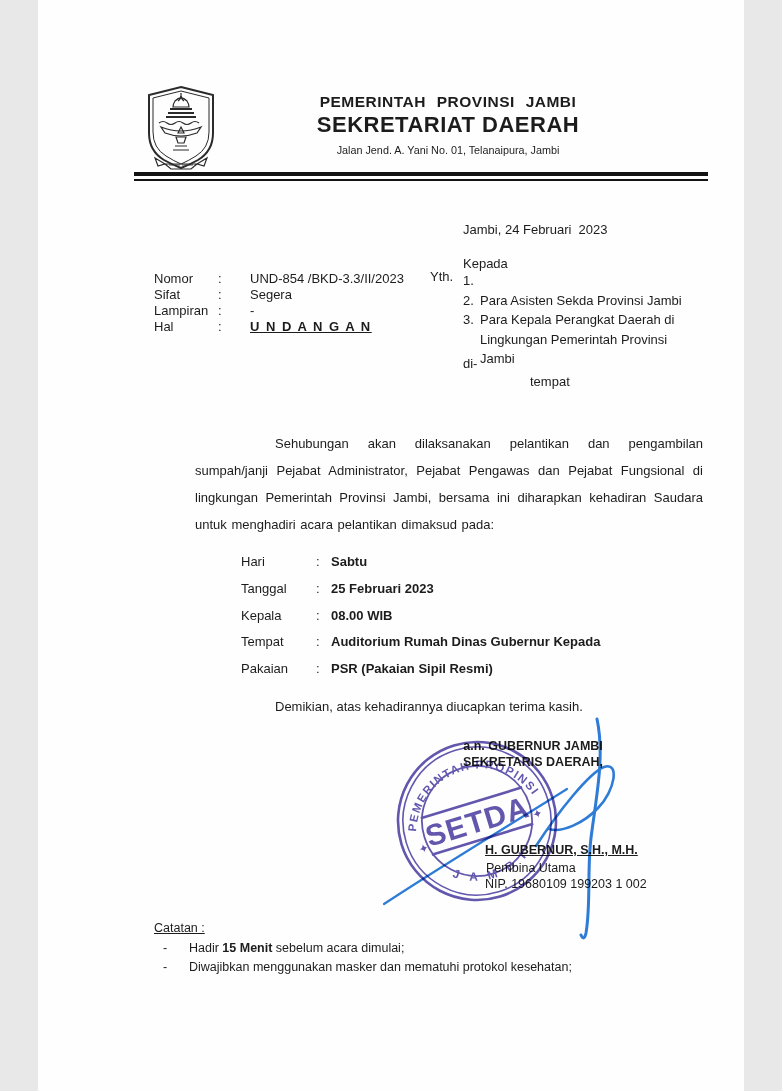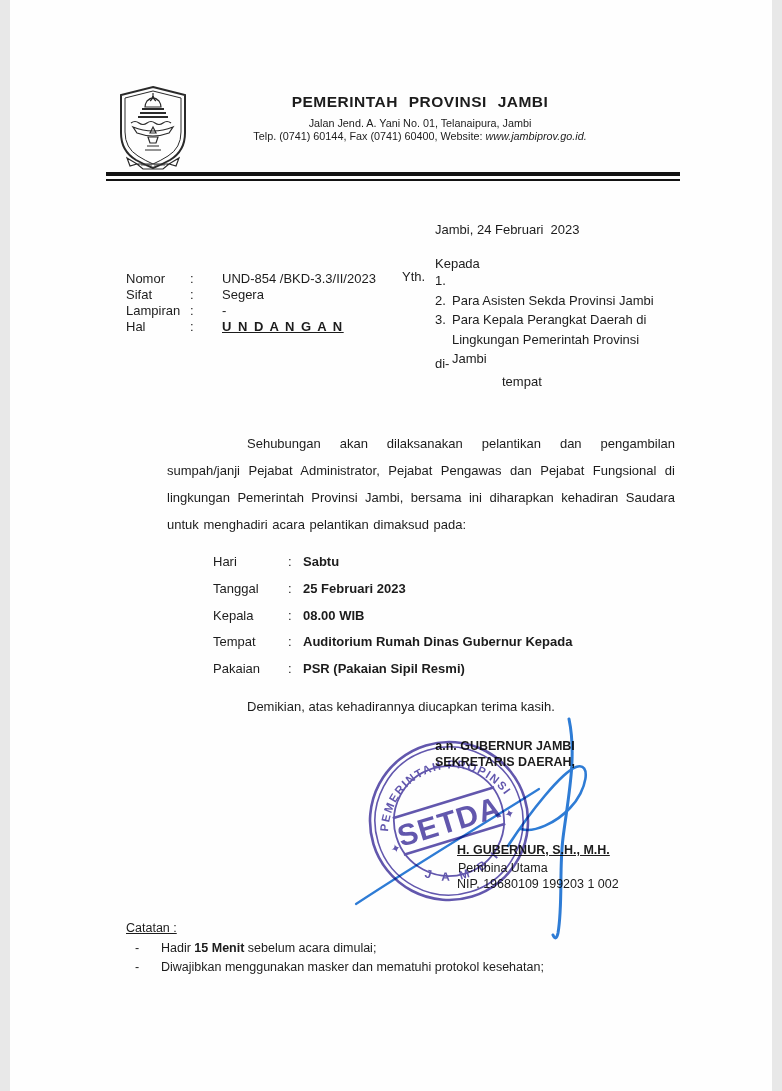--- a/index.html
+++ b/index.html
@@ -1,17 +1,17 @@
 <!DOCTYPE html>
 <html><head>
 <meta charset="utf-8">
 <style>
   html,body{margin:0;padding:0;background:#e8e8e8;}
   .page{
-    position:relative;width:762px;height:1091px;background:#fefefe;
+    position:relative;width:706px;height:1091px;background:#fefefe;
     font-family:"Liberation Sans",sans-serif;color:#1c1c1c;overflow:hidden;
     margin:0 auto;
   }
   .abs{position:absolute;}
 
   
   .emblem{left:107px;top:85px;width:72px;height:86px;}
   .head-text{left:190px;top:93px;width:440px;text-align:center;}
   .agency{font-size:15.5px;font-weight:bold;word-spacing:6px;letter-spacing:.5px;}
   .office{font-size:22px;font-weight:bold;letter-spacing:.5px;margin-top:1px;}
@@ -77,22 +77,22 @@
     <path d="M25 24 h22 M23 28 h26 M21 32 h30" stroke-width="2.2"></path>
     <path d="M14 38 q4 -3 8 0 q4 3 8 0 q4 -3 8 0 q4 3 8 0 q4 -3 8 0" stroke-width="1.2"></path>
     <path d="M16 42 q20 8 40 0 l-4 6 q-16 6 -32 0 Z" stroke-width="1.2"></path>
     <path d="M33 48 l3 -6 l3 6 Z M31 52 h10 l-2 6 h-6 Z M30 61 h12 M28 65 h16" stroke-width="1.2"></path>
     <path d="M10 73 l10 6 h32 l10 -6 l-3 8 l-7 -2 l-6 5 h-20 l-6 -5 l-7 2 Z" stroke-width="1.2"></path>
     <path d="M24 80 h4 M30 80 h5 M37 80 h5 M44 80 h4" stroke-width=".8"></path>
   </svg>
 
   <div class="abs head-text">
     <div class="agency">PEMERINTAH PROVINSI JAMBI</div>
+    <div class="office">SEKRETARIAT DAERAH</div>
     <div class="addr">Jalan Jend. A. Yani No. 01, Telanaipura, Jambi</div>
-    <div class="contact"><span>Telp. (0741) 60144, Fax (0741) 60400, Website: </span><span class="website">www.jambiprov.go.id.</span></div>
   </div>
   <div class="abs rule"></div>
 
   <div class="abs dateline">Jambi, 24 Februari  2023</div>
   <div class="abs kepada">Kepada</div>
   <div class="abs yth">Yth.</div>
   <div class="abs recipients">
     <div class="rcpt">
       <span class="num">1.</span>
     </div>

